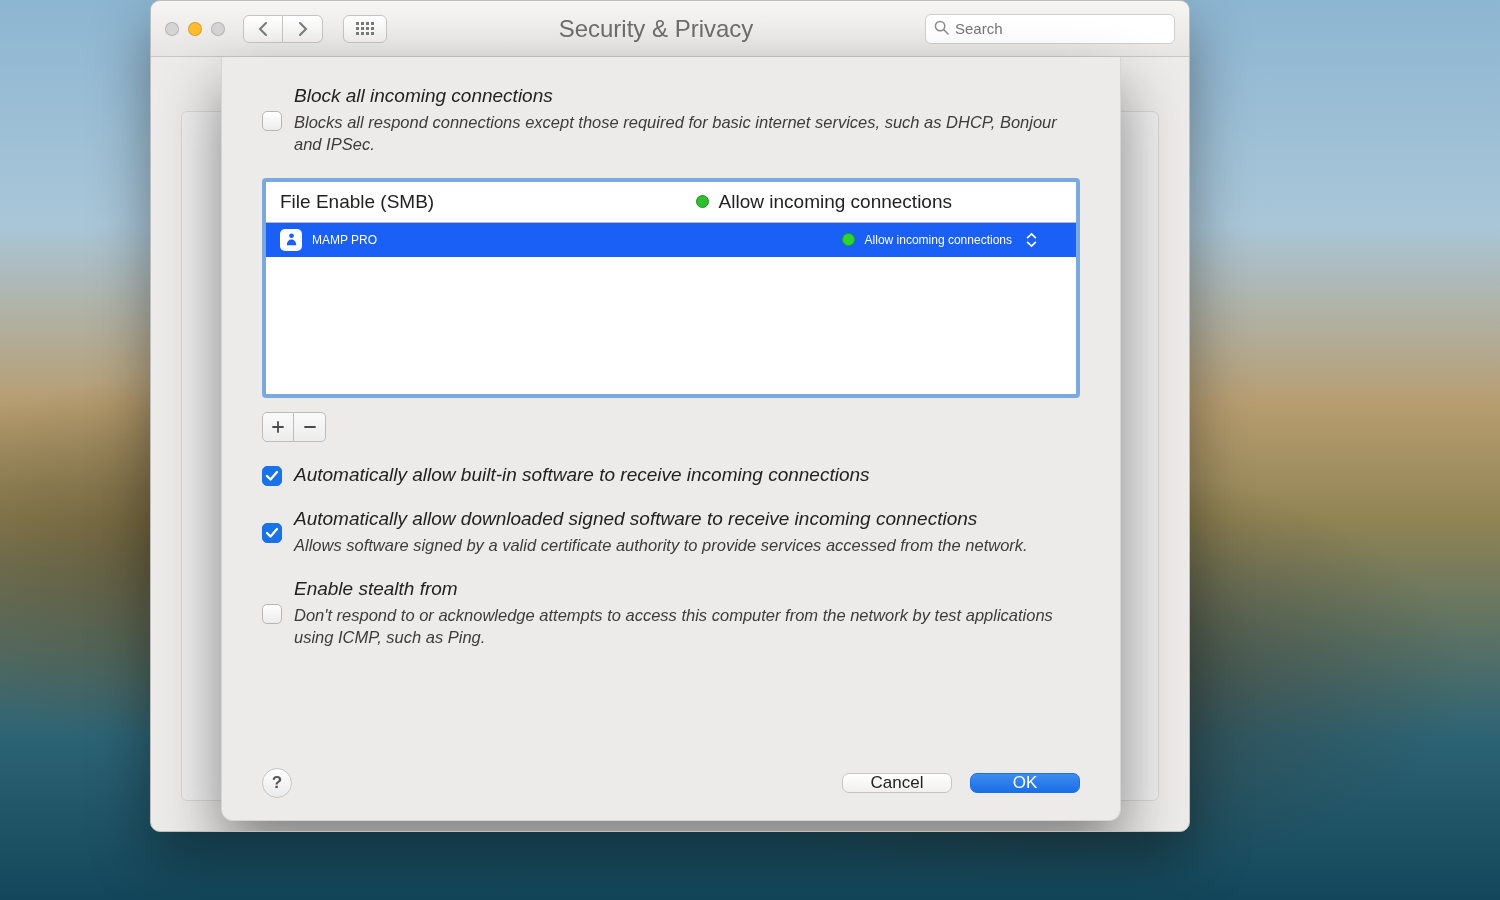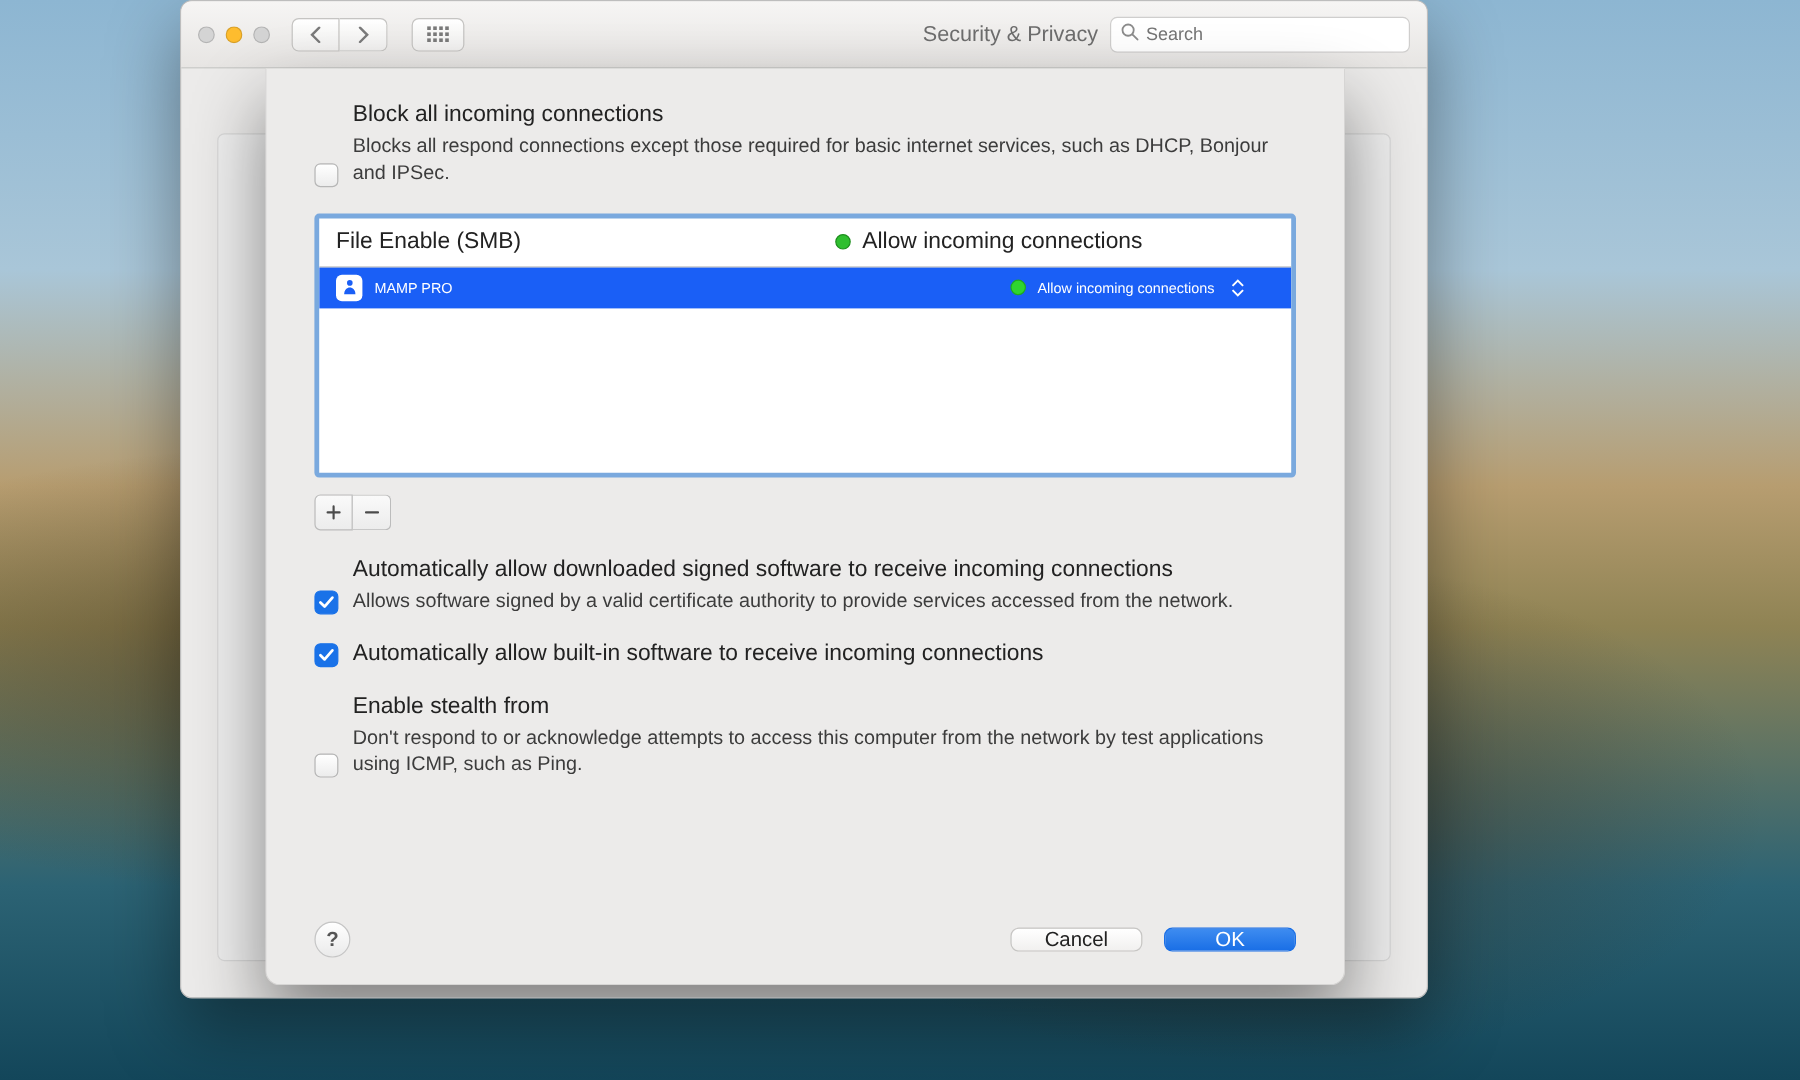--- a/index.html
+++ b/index.html
@@ -40,39 +40,39 @@
     }
     .tb-btn:first-child { border-radius: 6px 0 0 6px; }
     .tb-btn:last-child { border-radius: 0 6px 6px 0; border-left: none;}
     .tb-apps {
       width: 44px; height: 28px; margin-left: 10px; border-radius: 6px;
       background: linear-gradient(#ffffff,#f0efee); border:1px solid #c5c4c2;
       display:flex; align-items:center; justify-content:center;
     }
     .apps-grid { display: grid; grid-template-columns: repeat(4, 3px); grid-template-rows: repeat(3, 3px); gap: 2px;}
     .apps-grid span { background:#7a7a7a; width:3px; height:3px;}
-    .title { flex:1; text-align:right; font-size: 18px; color:#6d6d6d; font-weight:500;}
+    .title { flex:1; text-align:center; font-size: 24px; color:#6d6d6d; font-weight:500;}
     .searchwrap {
       width: 250px; height: 30px; background:#fff; border:1px solid #cfcecd; border-radius:6px;
       display:flex; align-items:center; padding:0 8px; gap:6px;
     }
     .search-icon { color:#8c8c8c; font-size:15px; }
     .searchwrap input { border:none; outline:none; font-size:15px; flex:1; color:#b91c1c; background:transparent;}
     .pref-body{ position:absolute; top:110px; left:30px; right:30px; bottom:30px;
       background:#efefef; border:1px solid #d8d8d8; border-radius:6px;}
 
     
     .sheet {
       position:absolute; top:56px; left:70px; width:900px; height:764px;
       background:#ecebea; border-radius: 0 0 12px 12px;
       box-shadow: 0 30px 60px rgba(0,0,0,0.45);
       border-left:1px solid #d6d5d4; border-right:1px solid #d6d5d4; border-bottom:1px solid #d6d5d4;
       padding: 28px 40px 22px 40px;
     }
-    .opt-row { display:flex; align-items:flex-end; gap:12px; }
+    .opt-row { display:flex; align-items:center; gap:12px;font-style:italic; }
     .chk {
       width:20px; height:20px; border-radius:5px; border:1px solid #b6b6b6;
       background: linear-gradient(#ffffff,#ececec); flex-shrink:0; margin-top:2px;
       display:flex; align-items:center; justify-content:center;
     }
     .chk.checked { background:#1a72e8; border-color:#1a72e8; }
     .chk.checked svg { display:block; }
     .chk svg { display:none; }
     .opt-label { font-size:19px; color:#222; }
     .opt-desc { font-size:16.5px; color:#3c3c3c; margin-top:4px; line-height:1.35; }
@@ -237,33 +237,33 @@
       </div>
     </div>
 
     <div class="section opt-row">
       <div class="chk checked">
         <svg width="14" height="14" viewBox="0 0 14 14">
             <path d="M2 7 L5.5 10.5 L12 3" stroke="#fff" stroke-width="2.3" fill="none" stroke-linecap="round" stroke-linejoin="round"></path>
           </svg>
       </div>
       <div class="opt-text">
+        <div class="opt-label">Automatically allow built-in software to receive incoming connections</div>
+      </div>
+    </div>
+
+    <div class="section opt-row">
+      <div class="chk checked">
+        <svg width="14" height="14" viewBox="0 0 14 14">
+            <path d="M2 7 L5.5 10.5 L12 3" stroke="#fff" stroke-width="2.3" fill="none" stroke-linecap="round" stroke-linejoin="round"></path>
+          </svg>
+      </div>
+      <div class="opt-text">
         <div class="opt-label">Automatically allow downloaded signed software to receive incoming connections</div>
         <div class="opt-desc">Allows software signed by a valid certificate authority to provide services accessed from the network.</div>
-      </div>
-    </div>
-
-    <div class="section opt-row">
-      <div class="chk checked">
-        <svg width="14" height="14" viewBox="0 0 14 14">
-            <path d="M2 7 L5.5 10.5 L12 3" stroke="#fff" stroke-width="2.3" fill="none" stroke-linecap="round" stroke-linejoin="round"></path>
-          </svg>
-      </div>
-      <div class="opt-text">
-        <div class="opt-label">Automatically allow built-in software to receive incoming connections</div>
       </div>
     </div>
 
     <div class="section opt-row">
       <div class="chk">
         
       </div>
       <div class="opt-text">
         <div class="opt-label">Enable stealth from</div>
         <div class="opt-desc">Don't respond to or acknowledge attempts to access this computer from the network by test applications using ICMP, such as Ping.</div>

